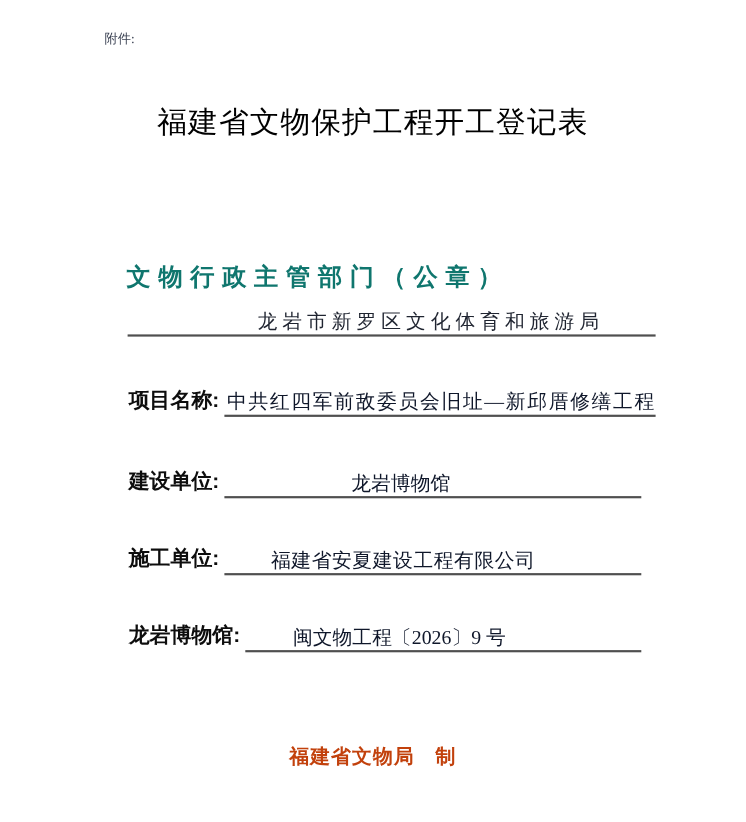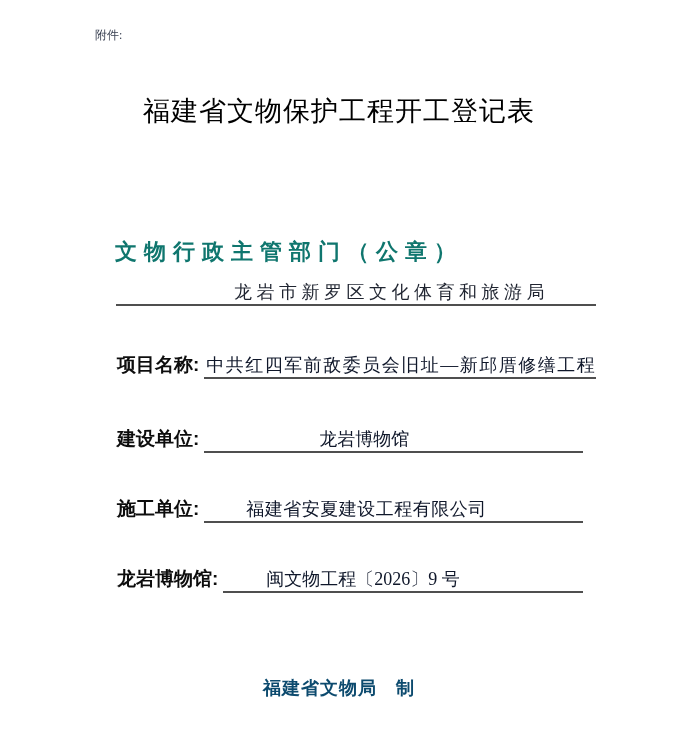--- a/index.html
+++ b/index.html
@@ -111,21 +111,21 @@
 
   .doc-footer {
     position: absolute;
     left: 0;
     right: 0;
     top: 676px;
     text-align: center;
     font-size: 18px;
     font-weight: bold;
     letter-spacing: 1px;
-    color: #0c4a6e;
+    color: #c2410c;
     font-family: "Liberation Sans", sans-serif;
   }
 </style>
 </head>
 <body>
 
 <div class="page">
 
   <div class="attachment">附件:</div>
 

